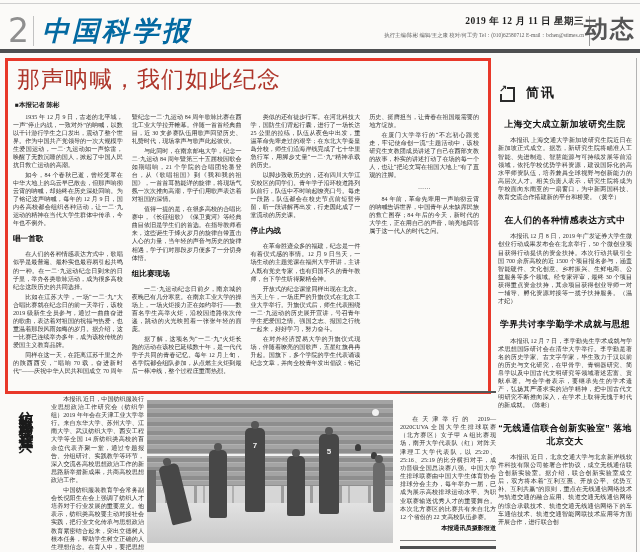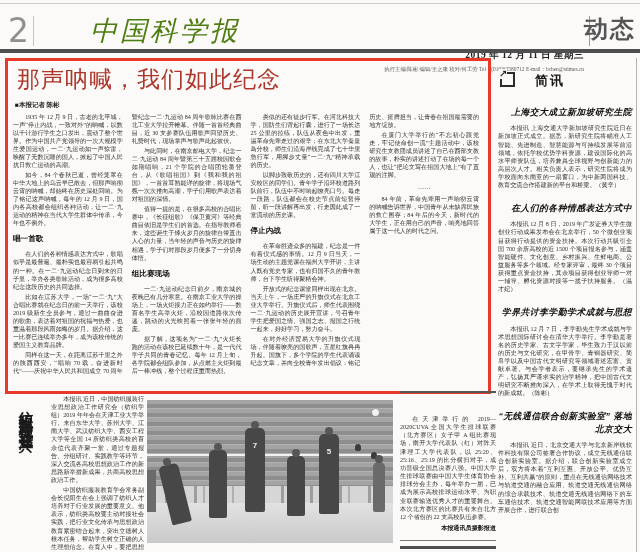--- a/index.html
+++ b/index.html
@@ -4,24 +4,24 @@
 <style>
   html,body{margin:0;padding:0;background:#e8e8e6;}
   #page{position:relative;width:640px;height:552px;background:#fbfaf8;overflow:hidden;
         font-family:"Liberation Serif", serif;color:#2f2f2f;}
 
   
   .hairline-top{position:absolute;left:0;right:0;top:3px;height:1px;background:#cfcfcf;}
   .page-num{position:absolute;left:8px;top:11px;font-size:33px;color:#8f8f8f;
             font-family:"DejaVu Sans", sans-serif;}
   .mast-div1{position:absolute;left:33px;top:16px;width:1px;height:30px;background:#c2c2c2;}
-  .paper-name{position:absolute;left:42px;top:13px;font-size:27px;font-weight:normal;font-style:italic;
-              color:#4d7c0f;letter-spacing:3px;font-family:"Liberation Serif", serif;margin-left:48px;}
+  .paper-name{position:absolute;left:42px;top:13px;font-size:27px;font-weight:bold;font-style:italic;
+              color:#0369a1;letter-spacing:3px;font-family:"Liberation Serif", serif;}
   .mast-right{position:absolute;right:56px;top:15px;text-align:right;}
-  .date-line{font-size:9.5px;font-weight:bold;color:#1f1f1f;letter-spacing:.5px;margin-top:34px;}
+  .date-line{font-size:9.5px;font-weight:bold;color:#1f1f1f;letter-spacing:.5px;}
   .staff-line{font-size:5.4px;color:#5a5a5a;margin-top:4px;white-space:nowrap;}
   .mast-div2{position:absolute;right:50px;top:16px;width:1px;height:30px;background:#9a9a9a;}
   .section-name{position:absolute;right:4px;top:13px;font-size:24px;font-weight:bold;color:#565656;
                 letter-spacing:2px;font-family:"Liberation Sans", sans-serif;}
   .rule-thick{position:absolute;left:0;right:0;top:49px;height:4px;background:#4e4f51;}
 
   
   .feature-box{position:absolute;left:5px;top:58px;width:480px;height:330px;
                border:3px solid #e8382a;background:transparent;}
   .headline{position:absolute;left:17px;top:64px;width:460px;font-size:23px;font-weight:normal;
@@ -30,30 +30,30 @@
   .feature-columns{position:absolute;left:13px;top:113px;width:466px;height:268px;overflow:hidden;
                    column-count:4;column-gap:9px;column-fill:auto;
                    font-size:6.1px;line-height:1.32;text-align:justify;}
   .feature-columns p{margin:0 0 2px;text-indent:2em;}
   .subhead{font-weight:bold;font-size:7.6px;margin:7px 0 6px;color:#101010;
            font-family:"Liberation Sans", sans-serif;}
   .sep-dots{text-align:center;margin:4px 0;color:#444;}
 
   
   .briefs{position:absolute;left:498px;top:64px;width:134px;}
-  .briefs-header{display:flex;align-items:flex-start;gap:20px;margin:8px 0 16px 2px;}
+  .briefs-header{display:flex;align-items:flex-end;gap:11px;margin:20px 0 16px 2px;}
   .briefs-icon{position:relative;width:11px;height:11px;border:2px solid #2b2b2b;flex:0 0 auto;}
   .briefs-icon::after{content:"↗";position:absolute;left:-3px;top:-5px;font-size:10px;color:#2b2b2b;
                       font-family:"DejaVu Sans", sans-serif;font-weight:bold;background:#fbfaf8;line-height:1;}
   .briefs-title{font-size:13px;font-weight:bold;color:#161616;letter-spacing:2px;
                 font-family:"Liberation Sans", sans-serif;}
   .brief-item{margin-bottom:13px;}
-  .brief-item-title{font-size:8.8px;font-weight:bold;color:#0f0f0f;text-align:right;
+  .brief-item-title{font-size:8.8px;font-weight:bold;color:#0f0f0f;text-align:center;
                     line-height:1.4;margin-bottom:6px;letter-spacing:.5px;
-                    font-family:"Liberation Sans", sans-serif;font-style:italic;}
+                    font-family:"Liberation Sans", sans-serif;}
   .brief-body{font-size:6.1px;line-height:1.33;text-align:justify;text-indent:2em;margin:0;}
   .rule-right{position:absolute;right:3px;top:58px;bottom:0;width:1px;background:#b3b3b3;}
 
   
   .bl-article{position:absolute;left:6px;top:393px;width:140px;height:159px;overflow:hidden;}
   .bl-vertical-headline{position:absolute;left:10px;top:6px;height:220px;
                         writing-mode:vertical-rl;text-orientation:upright;
                         font-size:14.5px;font-weight:bold;letter-spacing:3px;color:#1b1b1b;
                         font-family:"Liberation Sans", sans-serif;}
   .bl-body{position:absolute;left:45px;top:2px;width:93px;font-size:6.1px;line-height:1.33;

